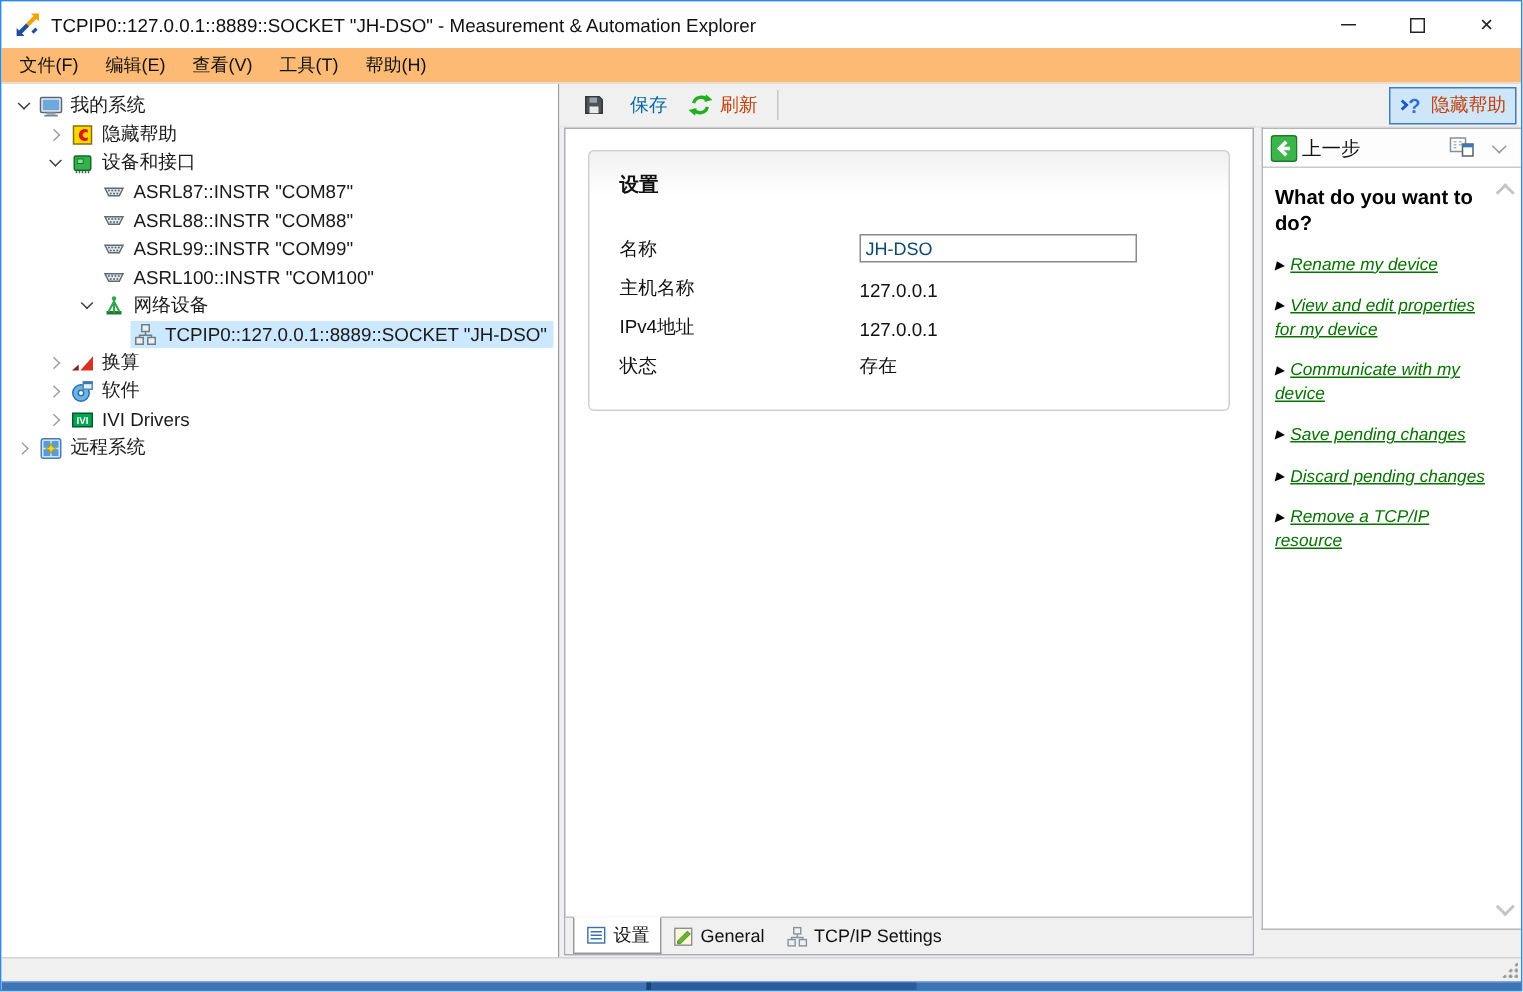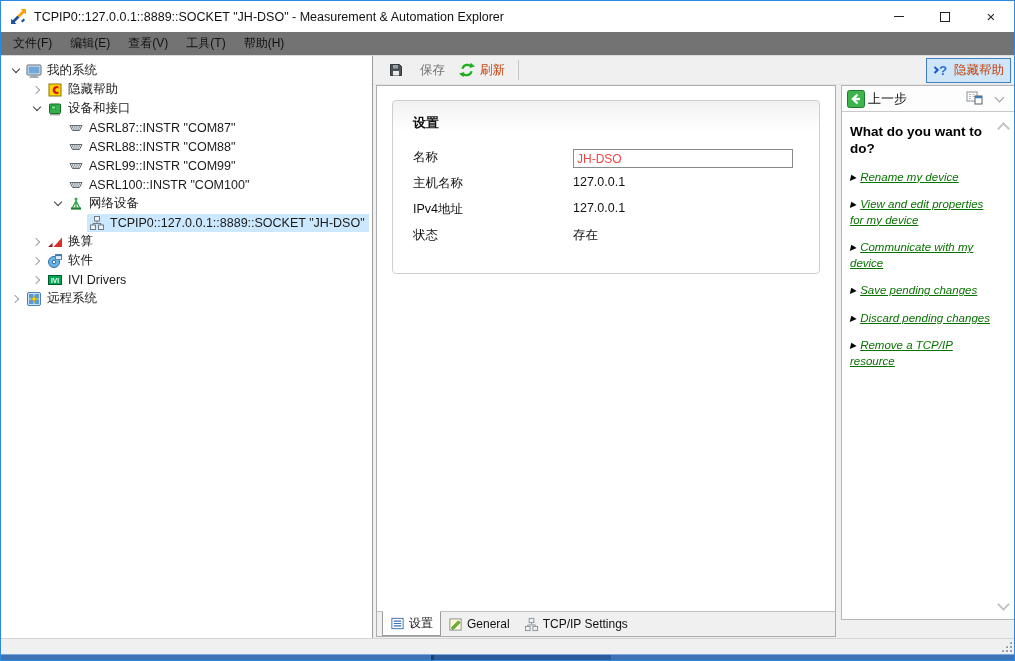--- a/index.html
+++ b/index.html
@@ -13,55 +13,55 @@
   
   .titlebar { flex:0 0 31px; display:flex; align-items:center; padding-left:9px; background:#fff; }
   .app-icon { width:17px; height:17px; margin-right:7px; flex:none; }
   .title-text { flex:1; font-size:12.5px; color:#111; white-space:nowrap; overflow:hidden; }
   .win-btns { display:flex; height:31px; flex:none; }
   .win-btn { width:46px; display:flex; align-items:center; justify-content:center; cursor:default; }
   .min-glyph { width:10px; height:1px; background:#222; display:block; }
   .max-glyph { width:10px; height:10px; border:1px solid #222; display:block; }
   .close-glyph { font-size:15px; color:#222; line-height:1; }
   
-  .menubar { flex:0 0 23px; display:flex; align-items:center; padding-left:3px; font-size:12px; color:#111; background:#737373; }
+  .menubar { flex:0 0 23px; display:flex; align-items:center; padding-left:3px; font-size:12px; color:#111; background:#fdba74; }
   .menu-item { padding:3px 9px; }
   
   .body { flex:1; display:flex; min-height:0; border-top:1px solid #dcdcdc; }
   
   .tree-panel { flex:0 0 372px; background:#fff; border-right:1px solid #9b9b9b; padding-top:5px; overflow:hidden; }
   .tree-row { height:19px; display:flex; align-items:center; font-size:12.5px; color:#1a1a1a;
               padding-left:calc(6px + var(--lvl) * 21px); white-space:nowrap; }
   .chev-slot { width:17px; height:17px; flex:none; display:flex; align-items:center; justify-content:center; }
   .chev { width:6px; height:6px; border-right:1.4px solid #a0a0a0; border-bottom:1.4px solid #a0a0a0; display:block; }
   .chev.collapsed { transform:rotate(-45deg); margin-left:-2px; }
   .chev.expanded  { transform:rotate(45deg); border-color:#3c3c3c; margin-top:-3px; }
   .node { display:flex; align-items:center; gap:5px; padding:1px 4px 1px 2px; }
   .node.selected { background:#cce8ff; }
   .node svg { width:16px; height:16px; flex:none; }
   
   .right-col { flex:1; display:flex; flex-direction:column; min-width:0; background:#f0f0f0; }
   .toolbar { flex:0 0 29px; display:flex; align-items:center; padding:0 3px 0 8px; background:#f0f0f0; border-bottom:1px solid #e4e4e4; }
   .tb-btn { display:flex; align-items:center; gap:5px; font-size:12.5px; color:#c2410c; padding:3px 6px; border:1px solid transparent; white-space:nowrap; }
   .tb-btn svg { width:16px; height:16px; }
-  .tb-btn.disabled { color:#737373;gap:16px; }
+  .tb-btn.disabled { color:#0369a1;gap:16px; }
   .tb-btn.hl { background:#cfe6f9; border-color:#9dc2e2; }
   .tb-btn.hl-strong { background:#cfe6f9; border-color:#3f7fbf; }
   .tb-sep { width:1px; height:20px; background:#c6c6c6; margin:0 6px; flex:none; }
   .tb-spacer { flex:1; }
   
   .content-row { flex:1; display:flex; min-height:0; }
   .main-panel { flex:1; margin:0 5px 1px 3px; border:1px solid #abadb3; background:#fff; display:flex; flex-direction:column; min-width:0; }
   .main-body { flex:1; padding:14px 15px; overflow:hidden; }
   .group-box { border:1px solid #cfcfcf; border-radius:4px; background:linear-gradient(#f1f1f1, #ffffff 30px); padding:13px 20px 20px; }
   .group-title { font-size:13px; font-weight:bold; color:#111; margin-bottom:17px; }
-  .field-row { display:flex; align-items:flex-start; min-height:26px; font-size:12.5px; color:#111; }
+  .field-row { display:flex; align-items:flex-end; min-height:26px; font-size:12.5px; color:#111; }
   .field-label { flex:0 0 160px; }
   .field-value { }
-  .field-input { width:220px; height:19px; border:1px solid #8a8a8a; font-size:12px; padding:0 3px; font-family:inherit; color:#ef4444; }
+  .field-input { width:185px; height:19px; border:1px solid #8a8a8a; font-size:12px; padding:0 3px; font-family:inherit; color:#0c4a6e; }
   .tab-strip { flex:0 0 25px; background:#f0f0f0; border-top:1px solid #c0c0c0; display:flex; align-items:stretch; padding-left:5px; font-size:12px; color:#111; }
   .tab { display:flex; align-items:center; gap:4px; padding:0 7px; }
   .tab svg { width:15px; height:15px; }
   .tab.active { background:#fff; border:1px solid #9a9a9a; border-top:1px solid #fff; margin-top:-1px; }
   
   .help-panel { flex:0 0 173px; background:#fff; border:1px solid #b5b5b5; border-right:none; margin-bottom:18px; display:flex; flex-direction:column; }
   .help-header { flex:0 0 26px; display:flex; align-items:center; gap:5px; padding:2px 5px; border-bottom:1px solid #c9c9c9; background:#fdfdfd; }
   .back-btn { display:flex; align-items:center; gap:3px; font-size:13px; color:#111; }
   .back-btn svg { width:18px; height:18px; }
   .help-hdr-spacer { flex:1; }

